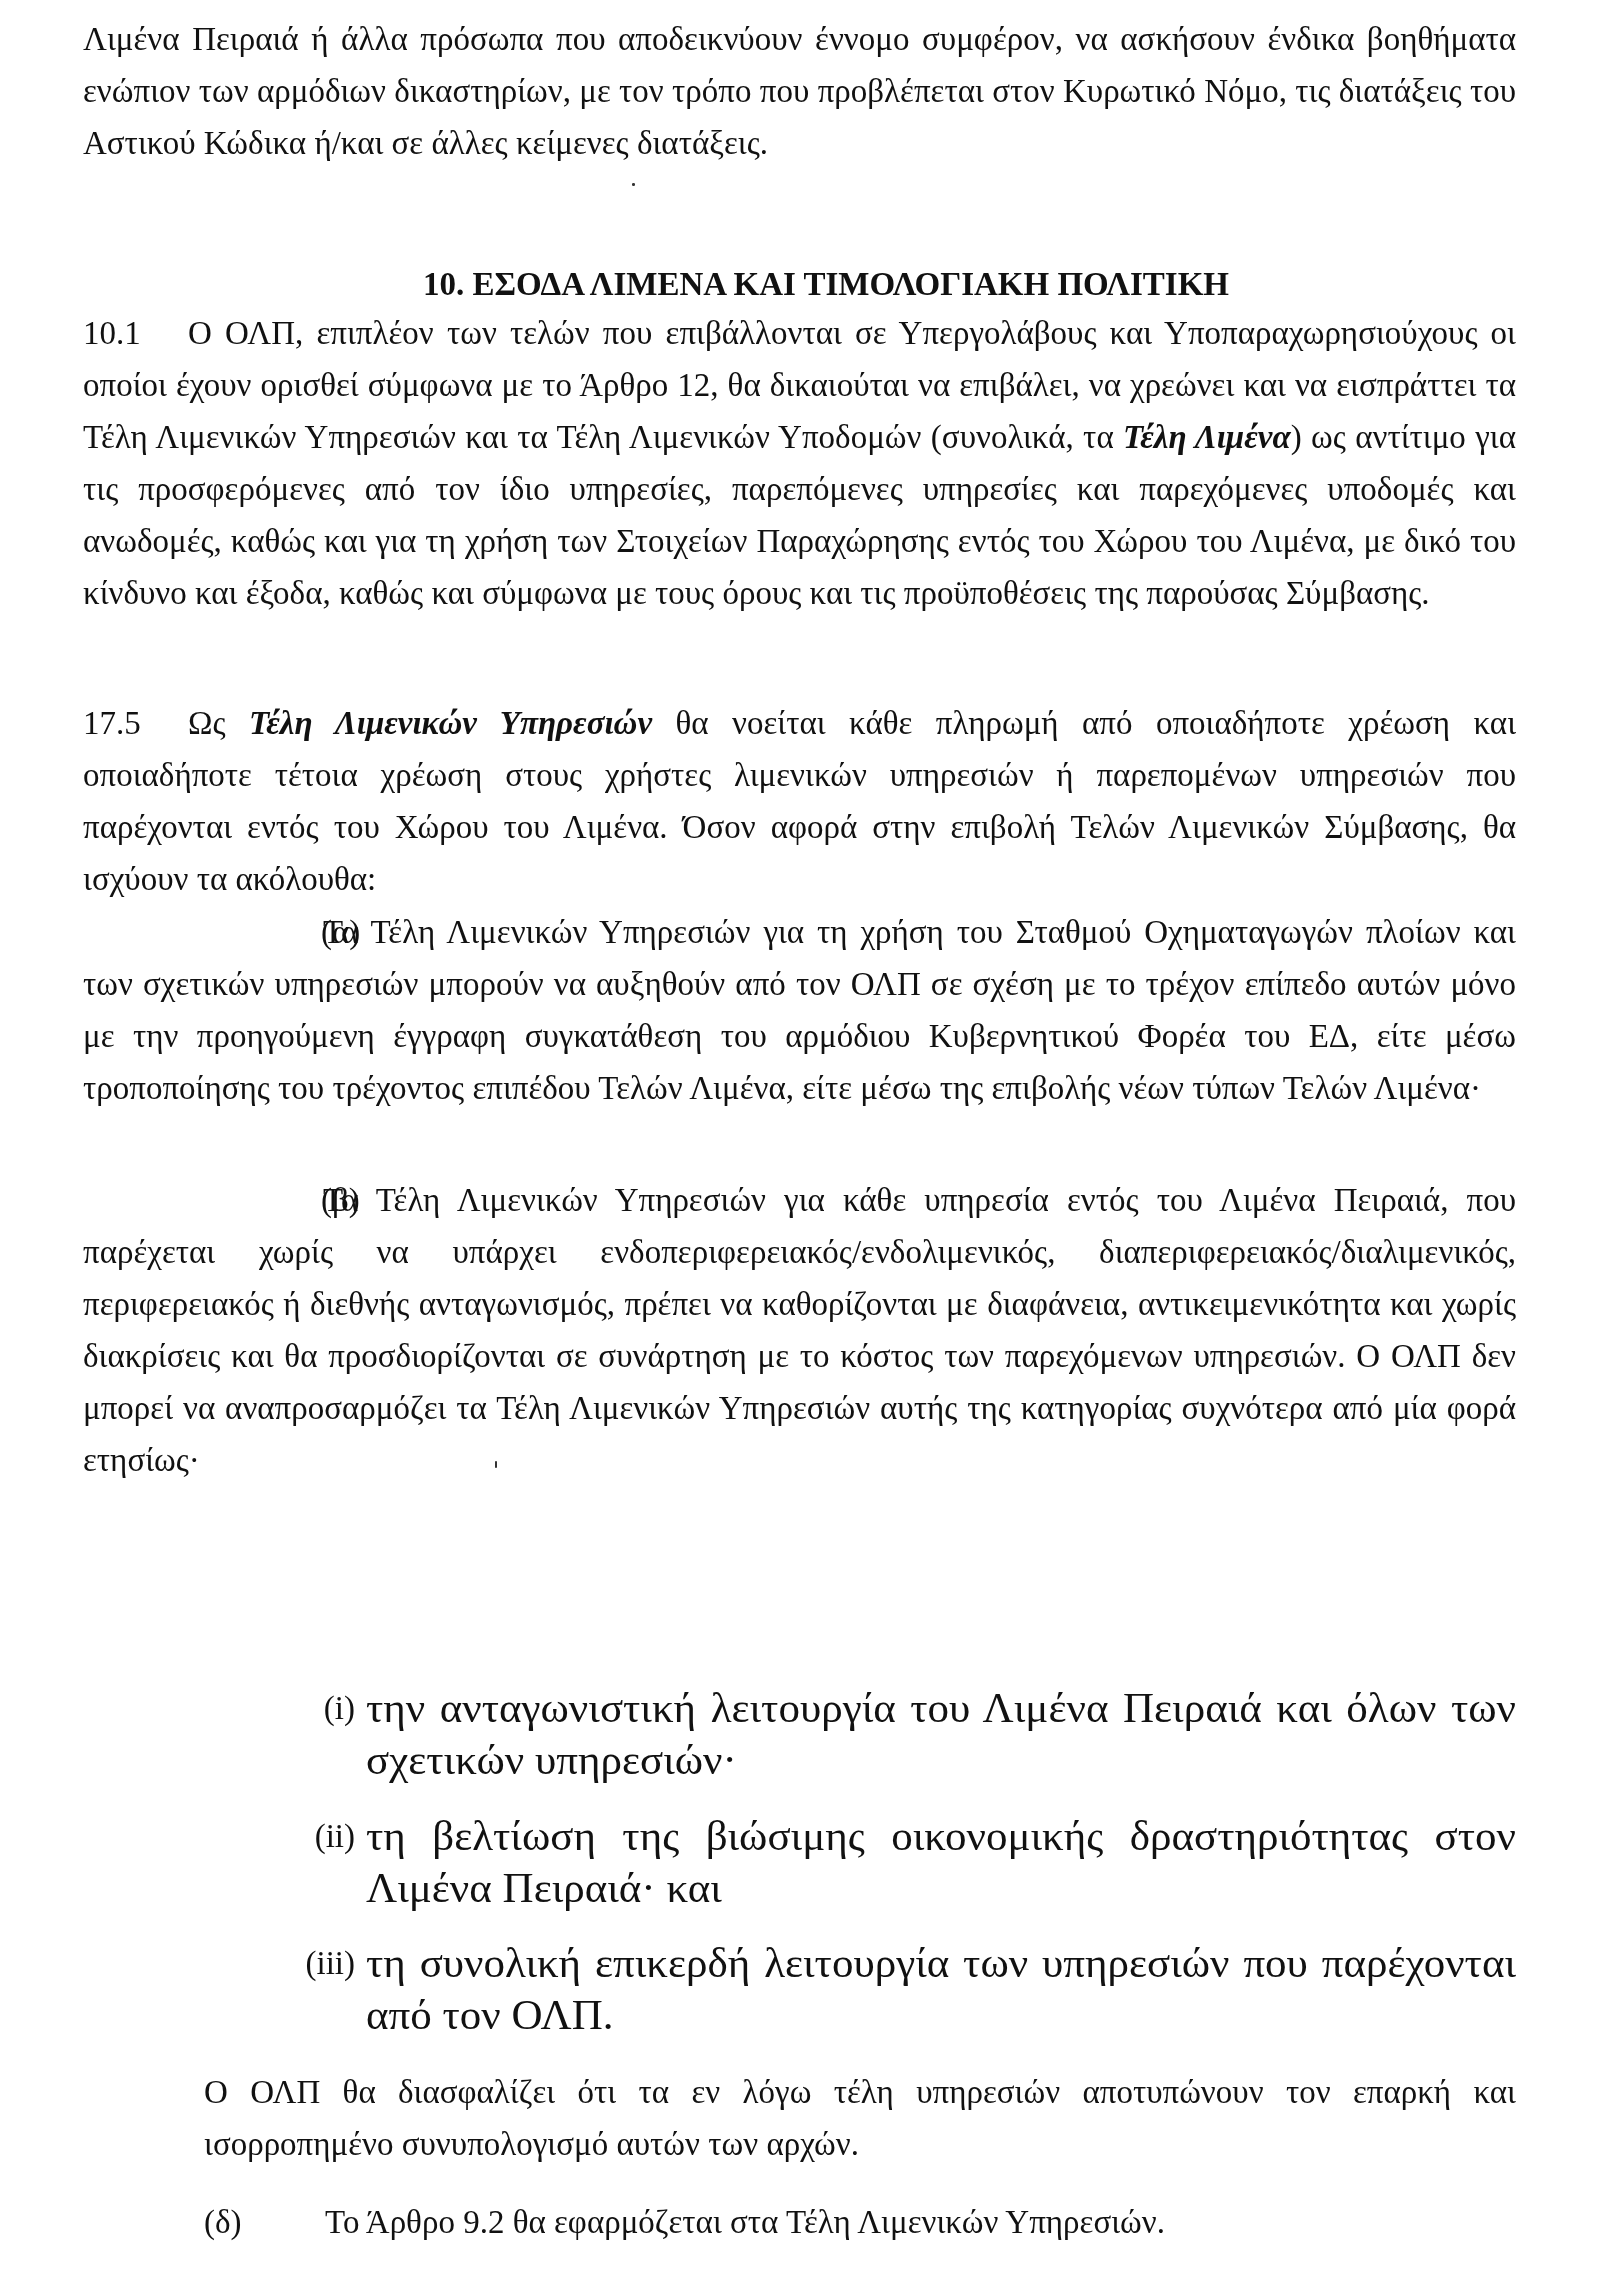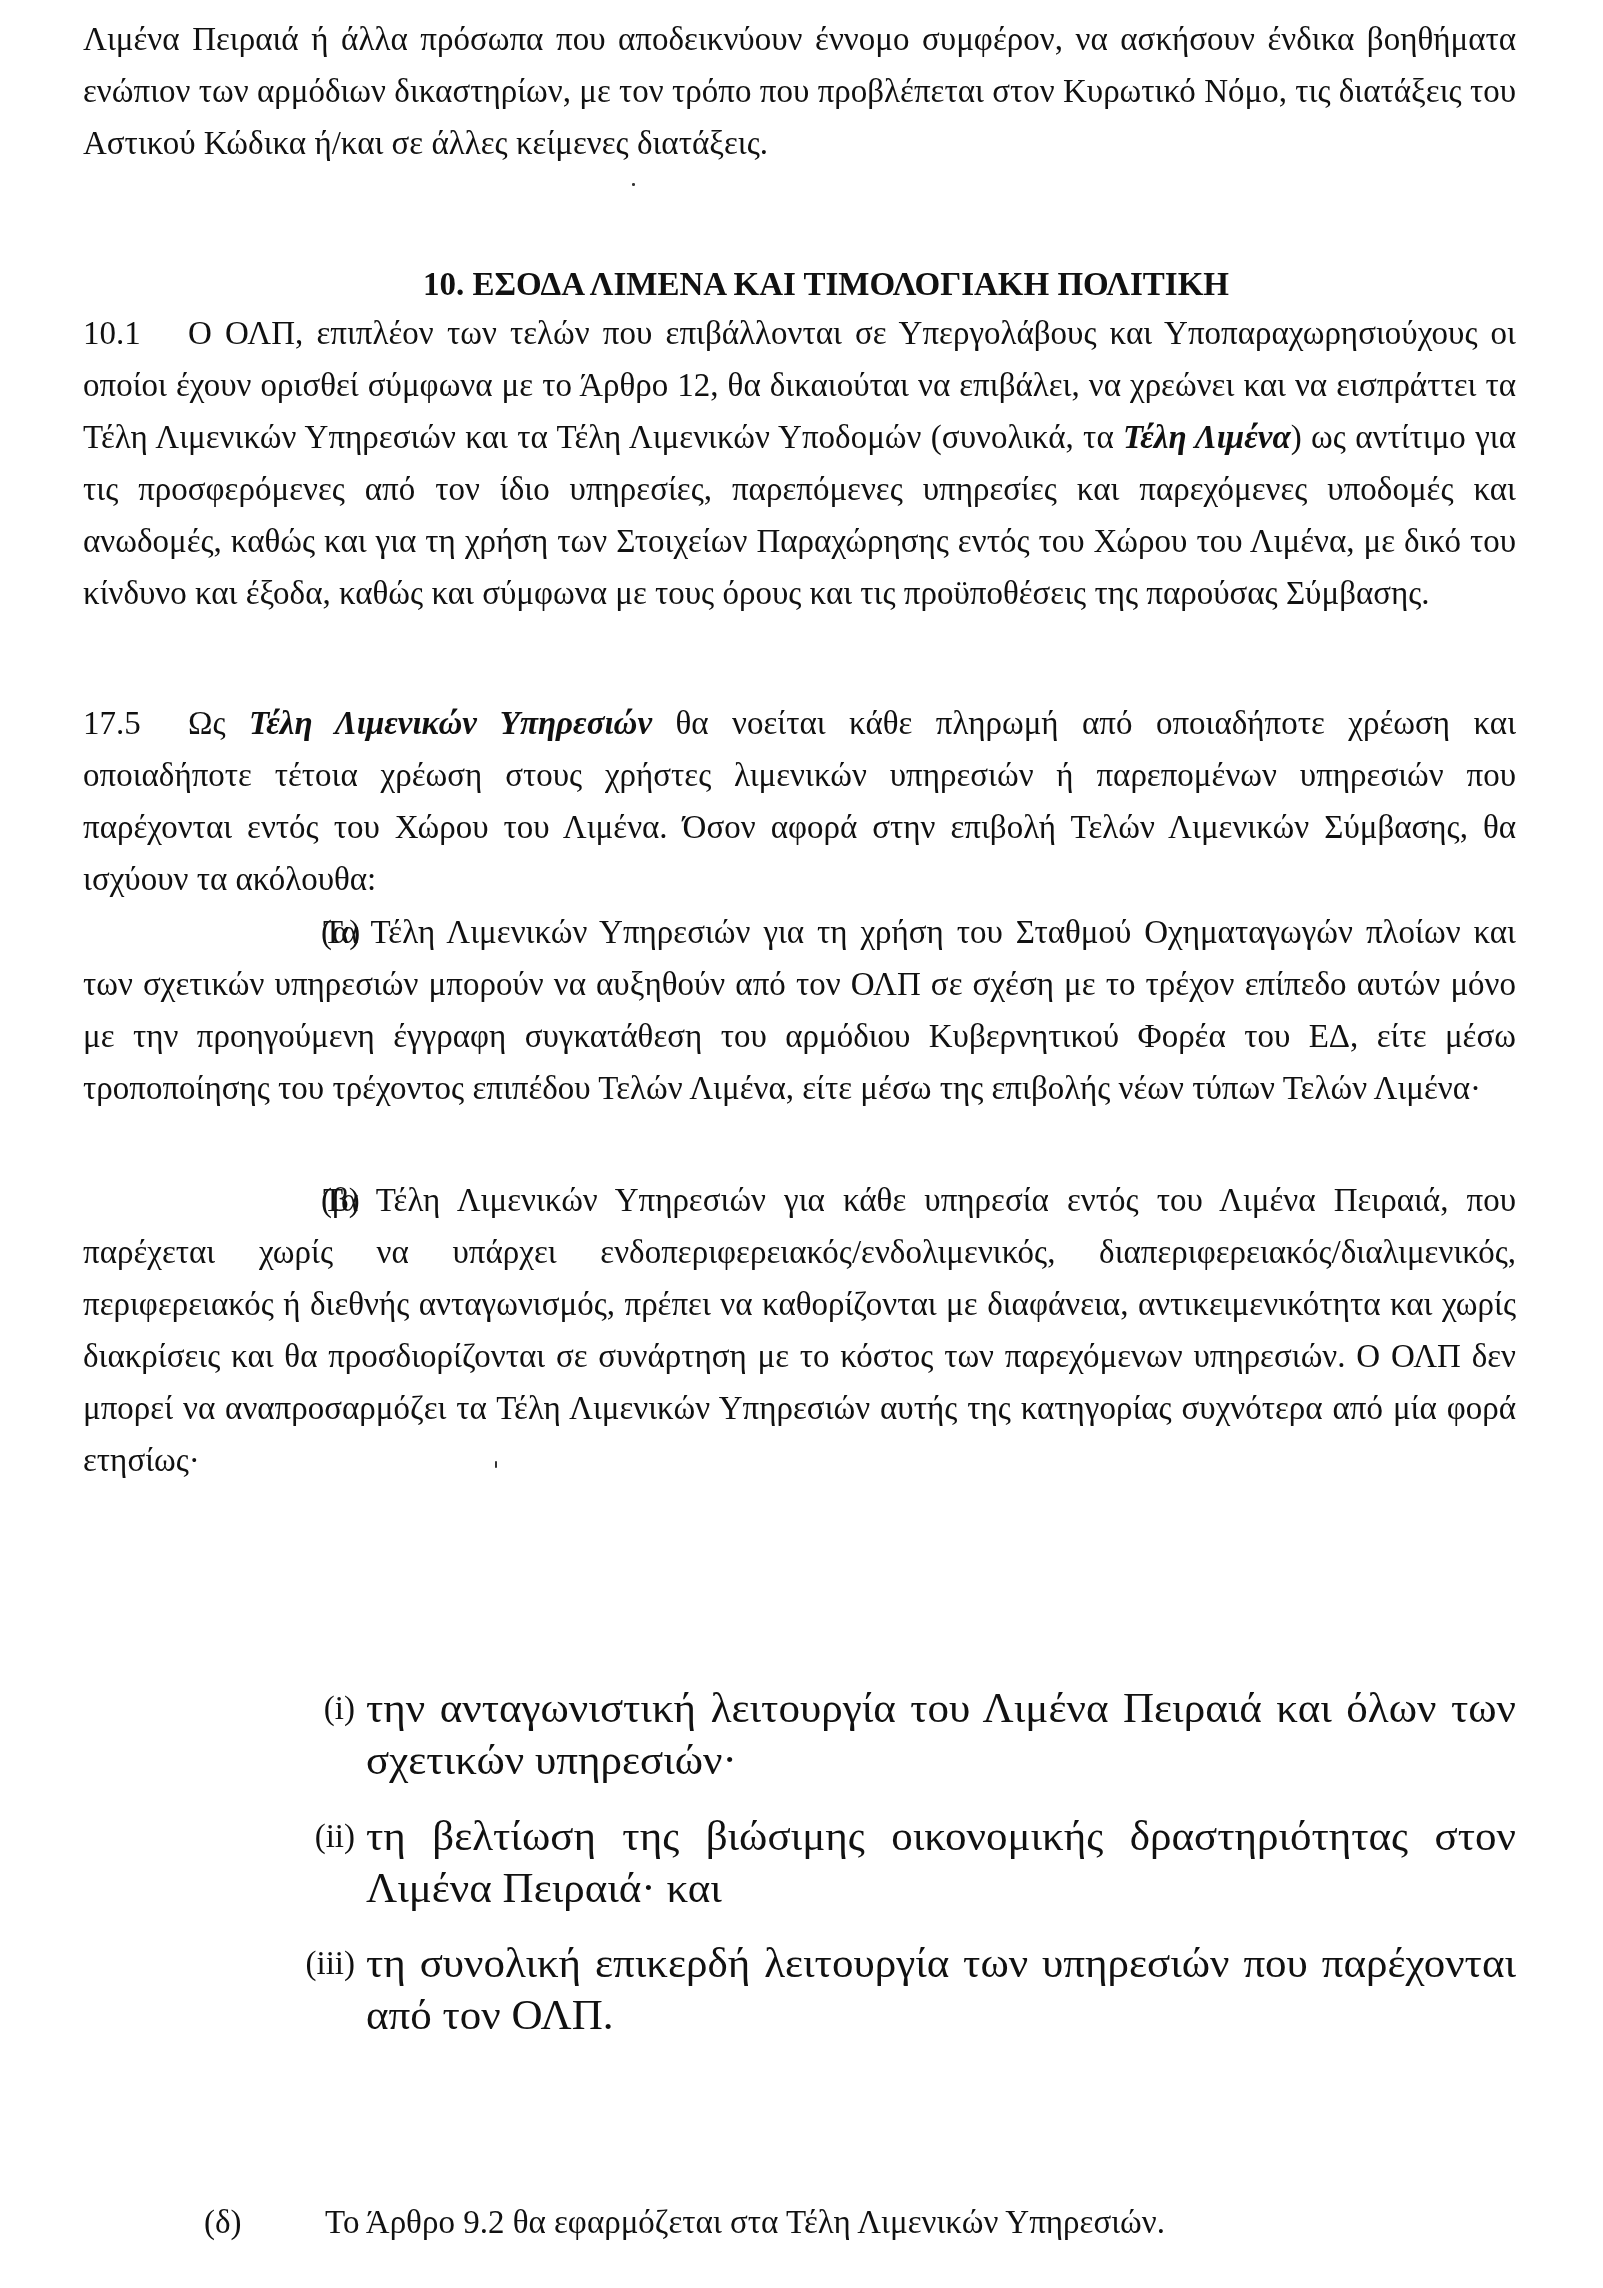--- a/index.html
+++ b/index.html
@@ -67,19 +67,20 @@
   <div class="roman-row" style="top:1810px;">
     <span class="roman-label">(ii)</span>
     <p class="roman-text">τη βελτίωση της βιώσιμης οικονομικής δραστηριότητας στον Λιμένα Πειραιά· και</p>
   </div>
 
   <div class="roman-row" style="top:1937px;">
     <span class="roman-label">(iii)</span>
     <p class="roman-text">τη συνολική επικερδή λειτουργία των υπηρεσιών που παρέχονται από τον ΟΛΠ.</p>
   </div>
 
+  <p class="p" style="top:2066px; left:196px; width:1312px;">Ο ΟΛΠ θα διασφαλίζει ότι τα εν λόγω τέλη υπηρεσιών αποτυπώνουν τον επαρκή και ισορροπημένο συνυπολογισμό αυτών των αρχών.</p>
 
   <p class="p" style="top:2196px; left:196px; width:1312px;">
     <span class="sub-label">(δ)</span><span>Το Άρθρο 9.2 θα εφαρμόζεται στα Τέλη Λιμενικών Υπηρεσιών.</span>
   </p>
 
 </div>
 
 
 </body></html>

